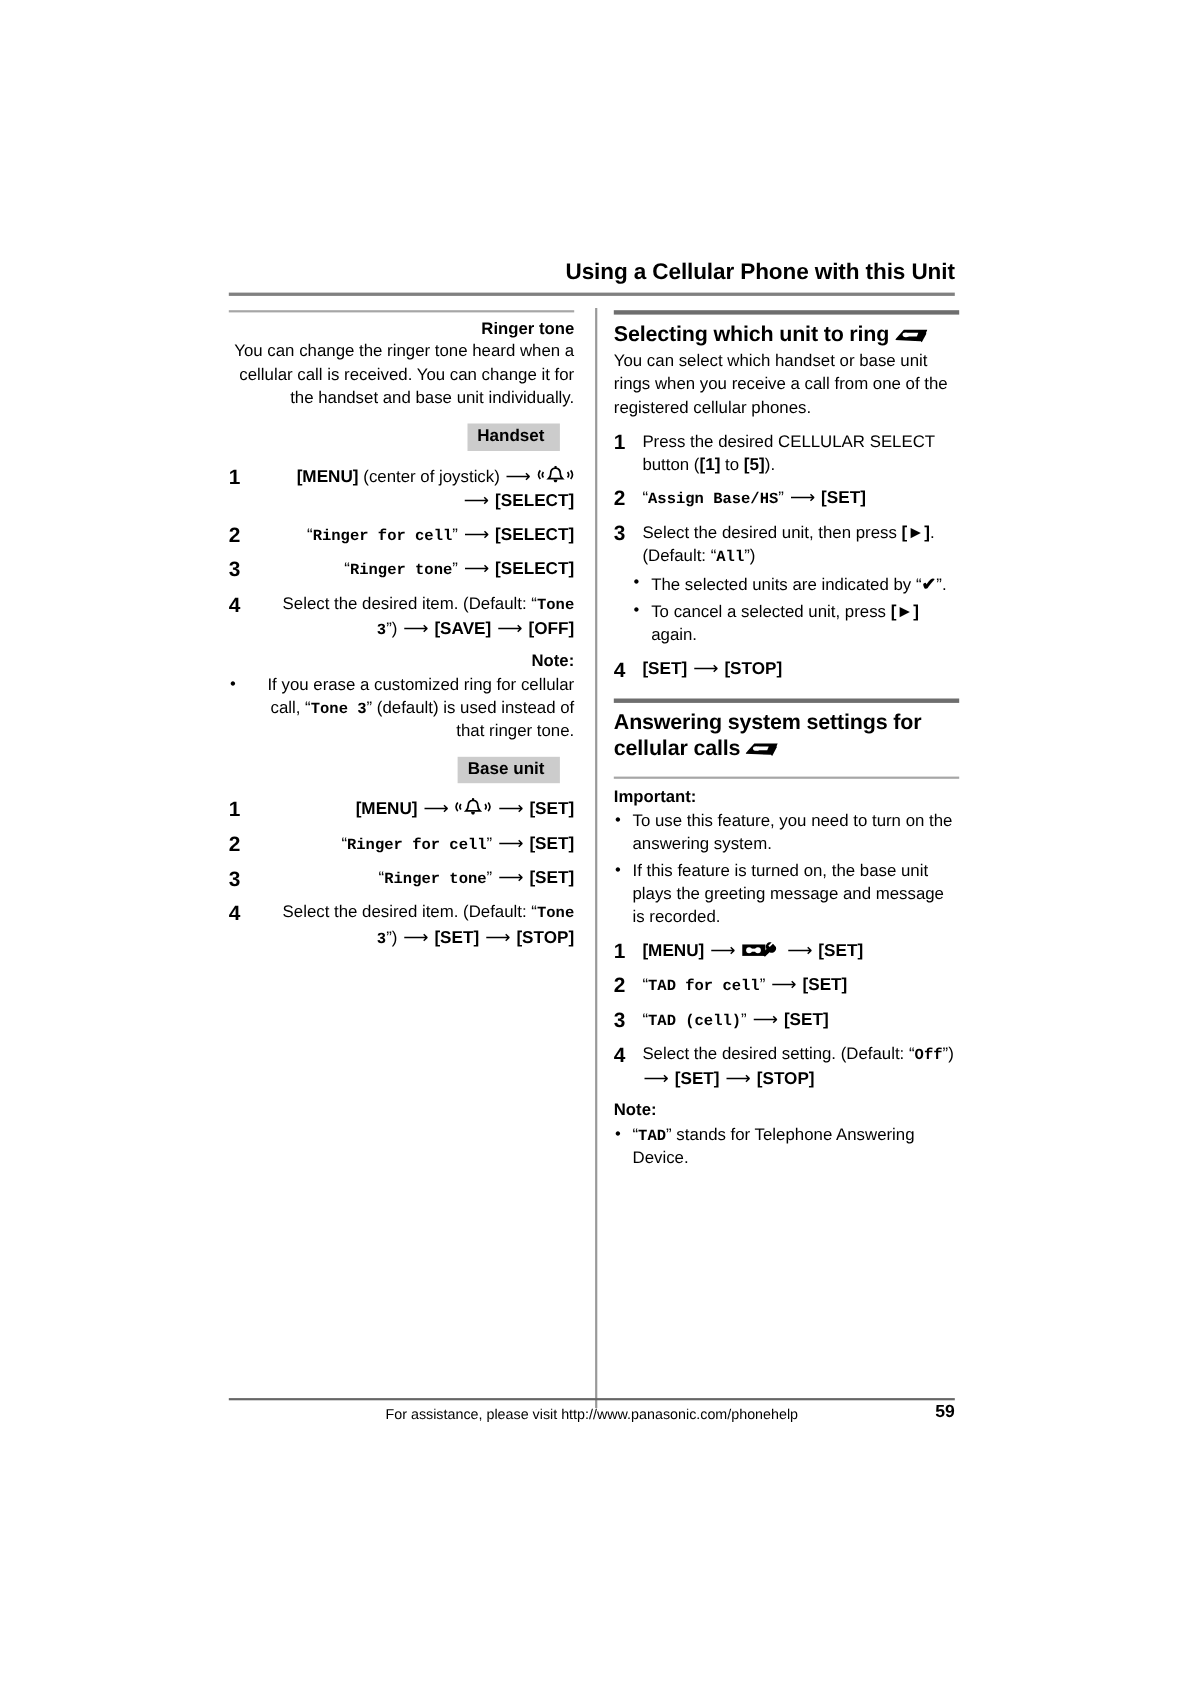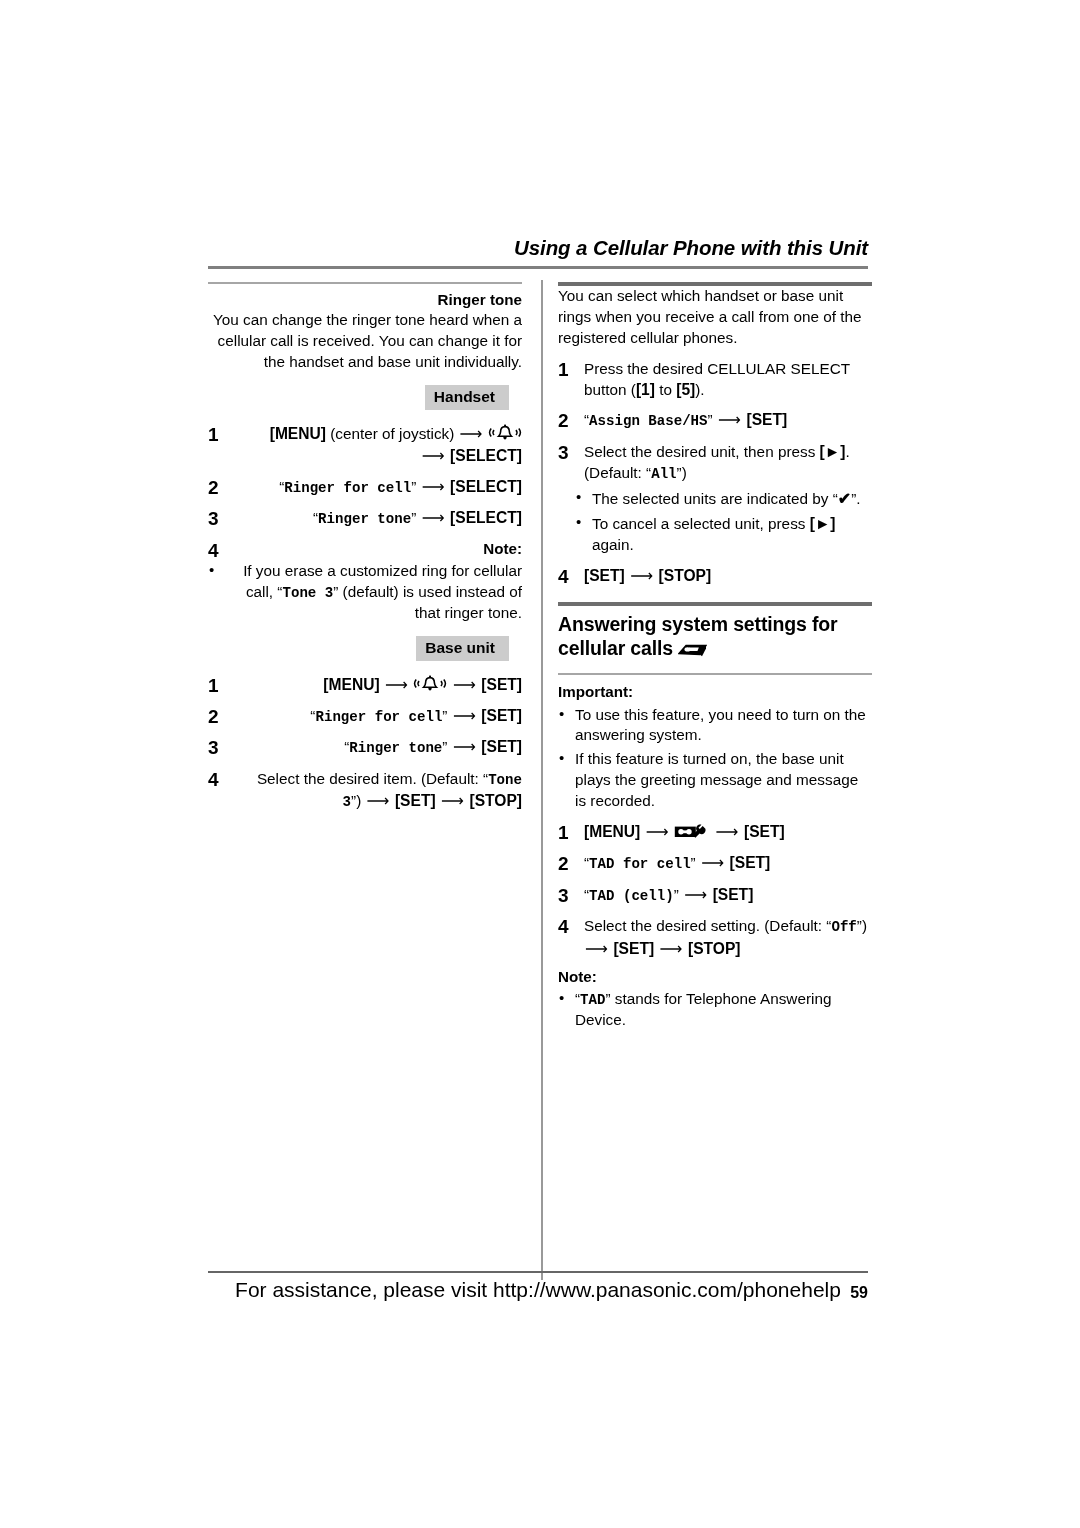--- a/index.html
+++ b/index.html
@@ -15,21 +15,20 @@
   .page { position: absolute; left: 0; top: 0; width: 1080px; height: 1528px; }
 
   
   .header {
     position: absolute; left: 208px; top: 236px; width: 660px;
   }
   .header-title {
     text-align: right;
     font-size: 20.5px;
     font-weight: bold;
-    font-style: italic;
     letter-spacing: -0.1px;
     line-height: 1.15;
   }
   .header-rule {
     margin-top: 6px;
     height: 3px;
     background: #808080;
   }
 
   
@@ -149,21 +148,21 @@
   .icon-tad   { width: 36px; height: 17px; vertical-align: -3px; }
 
   
   .footer { position: absolute; left: 208px; top: 1271px; width: 660px; }
   .footer-rule { height: 2px; background: #666666; }
   .footer-row {
     display: flex; align-items: baseline; justify-content: center;
     position: relative;
     padding-top: 5px;
   }
-  .footer-text { font-size: 21px; }
+  .footer-text { font-size: 13px; }
   .footer-page {
     position: absolute; right: 0; bottom: 0;
     font-size: 16px; font-weight: bold;
   }
 </style>
 </head>
 <body>
 
 <div class="page">
 
@@ -185,21 +184,21 @@
                 <path d="M3.2 4.6 C1.2 7 1.2 10 3.2 12.4" fill="none" stroke="#000" stroke-width="1.5"></path>
                 <path d="M6.0 6.0 C4.7 7.6 4.7 9.4 6.0 11.0" fill="none" stroke="#000" stroke-width="1.5"></path>
                 <path d="M30.8 4.6 C32.8 7 32.8 10 30.8 12.4" fill="none" stroke="#000" stroke-width="1.5"></path>
                 <path d="M28.0 6.0 C29.3 7.6 29.3 9.4 28.0 11.0" fill="none" stroke="#000" stroke-width="1.5"></path>
                 <path d="M17 2.6 C14.0 2.6 12.6 5.0 12.6 7.8 C12.6 10.2 11.4 11.4 10.6 12.2 L23.4 12.2 C22.6 11.4 21.4 10.2 21.4 7.8 C21.4 5.0 20.0 2.6 17 2.6 Z" fill="none" stroke="#000" stroke-width="1.6"></path>
                 <rect x="16.1" y="0.6" width="1.9" height="2.1" fill="#000"></rect>
                 <path d="M15.3 13.1 C15.3 14.6 16.0 15.5 17 15.5 C18.0 15.5 18.7 14.6 18.7 13.1 Z" fill="#000"></path>
               </svg></span><br><span class="arrow"> ⟶ </span><span class="key">[SELECT]</span></span></div>
         <div class="step"><span class="num">2</span><span><span class="qm">“</span><span class="lcd">Ringer for cell</span><span class="qm">”</span><span class="arrow"> ⟶ </span><span class="key">[SELECT]</span></span></div>
         <div class="step"><span class="num">3</span><span><span class="qm">“</span><span class="lcd">Ringer tone</span><span class="qm">”</span><span class="arrow"> ⟶ </span><span class="key">[SELECT]</span></span></div>
-        <div class="step"><span class="num">4</span></div>
+        <div class="step"><span class="num">4</span><span><span>Select the desired item. (Default: </span><span class="qm">“</span><span class="lcd">Tone 3</span><span class="qm">”</span><span>) </span><span class="arrow"> ⟶ </span><span class="key">[SAVE]</span><span class="arrow"> ⟶ </span><span class="key">[OFF]</span></span></div>
       </div>
 
     <h4 class="minor-head">Note:</h4>
     <ul class="bullets">
         <li><span>If you erase a customized ring for cellular call, </span><span class="qm">“</span><span class="lcd">Tone 3</span><span class="qm">”</span><span> (default) is used instead of that ringer tone.</span></li>
       </ul>
 
     <div class="chip">Base unit</div>
     <div>
         <div class="step"><span class="num">1</span><span><span class="key">[MENU]</span><span class="arrow"> ⟶ </span><span class="icon icon-bell"><svg viewBox="0 0 34 17" width="34" height="17">
@@ -212,20 +211,32 @@
                 <path d="M15.3 13.1 C15.3 14.6 16.0 15.5 17 15.5 C18.0 15.5 18.7 14.6 18.7 13.1 Z" fill="#000"></path>
               </svg></span><span class="arrow"> ⟶ </span><span class="key">[SET]</span></span></div>
         <div class="step"><span class="num">2</span><span><span class="qm">“</span><span class="lcd">Ringer for cell</span><span class="qm">”</span><span class="arrow"> ⟶ </span><span class="key">[SET]</span></span></div>
         <div class="step"><span class="num">3</span><span><span class="qm">“</span><span class="lcd">Ringer tone</span><span class="qm">”</span><span class="arrow"> ⟶ </span><span class="key">[SET]</span></span></div>
         <div class="step"><span class="num">4</span><span><span>Select the desired item. (Default: </span><span class="qm">“</span><span class="lcd">Tone 3</span><span class="qm">”</span><span>) </span><span class="arrow"> ⟶ </span><span class="key">[SET]</span><span class="arrow"> ⟶ </span><span class="key">[STOP]</span></span></div>
       </div>
   </div>
 
   <div class="col col-right">
     <div class="rule-thick"></div>
+    <h2 class="sec-head">
+      <span>Selecting which unit to ring</span>
+      <span class="icon icon-base">
+        <svg viewBox="0 0 29 17" width="29" height="17" aria-hidden="true">
+          <polygon points="1,12.5 8,4.5 28,4.5 22,13.5" fill="#000"></polygon>
+          <polygon points="1,12.5 8,4.5 28,4.5 22,13.5" fill="none" stroke="#000" stroke-width="1.4"></polygon>
+          <ellipse cx="9.6" cy="8.4" rx="3.1" ry="2.1" fill="#fff"></ellipse>
+          <rect x="14" y="6.6" width="9.5" height="3.4" fill="#fff" transform="skewX(-22)"></rect>
+          <polygon points="22,13.5 28,4.5 28,7.6 24,15.2" fill="#000"></polygon>
+        </svg>
+      </span>
+    </h2>
     <p class="body">You can select which handset or base unit rings when you receive a call from one of the registered cellular phones.</p>
     <div>
         <div class="step"><span class="num">1</span><span><span>Press the desired CELLULAR SELECT button (</span><span class="key">[1]</span><span> to </span><span class="key">[5]</span><span>).</span></span></div>
         <div class="step"><span class="num">2</span><span><span class="qm">“</span><span class="lcd">Assign Base/HS</span><span class="qm">”</span><span class="arrow"> ⟶ </span><span class="key">[SET]</span></span></div>
         <div class="step"><span class="num">3</span><span><span>Select the desired unit, then press </span><span class="key">[►]</span><span>. (Default: </span><span class="qm">“</span><span class="lcd">All</span><span class="qm">”</span><span>)</span></span></div>
         <ul class="bullets indent">
           <li><span>The selected units are indicated by </span><span class="qm">“</span><span class="chk">✔</span><span class="qm">”</span><span>.</span></li>
           <li><span>To cancel a selected unit, press </span><span class="key">[►]</span><span> again.</span></li>
         </ul>
         <div class="step"><span class="num">4</span><span><span class="key">[SET]</span><span class="arrow"> ⟶ </span><span class="key">[STOP]</span></span></div>

